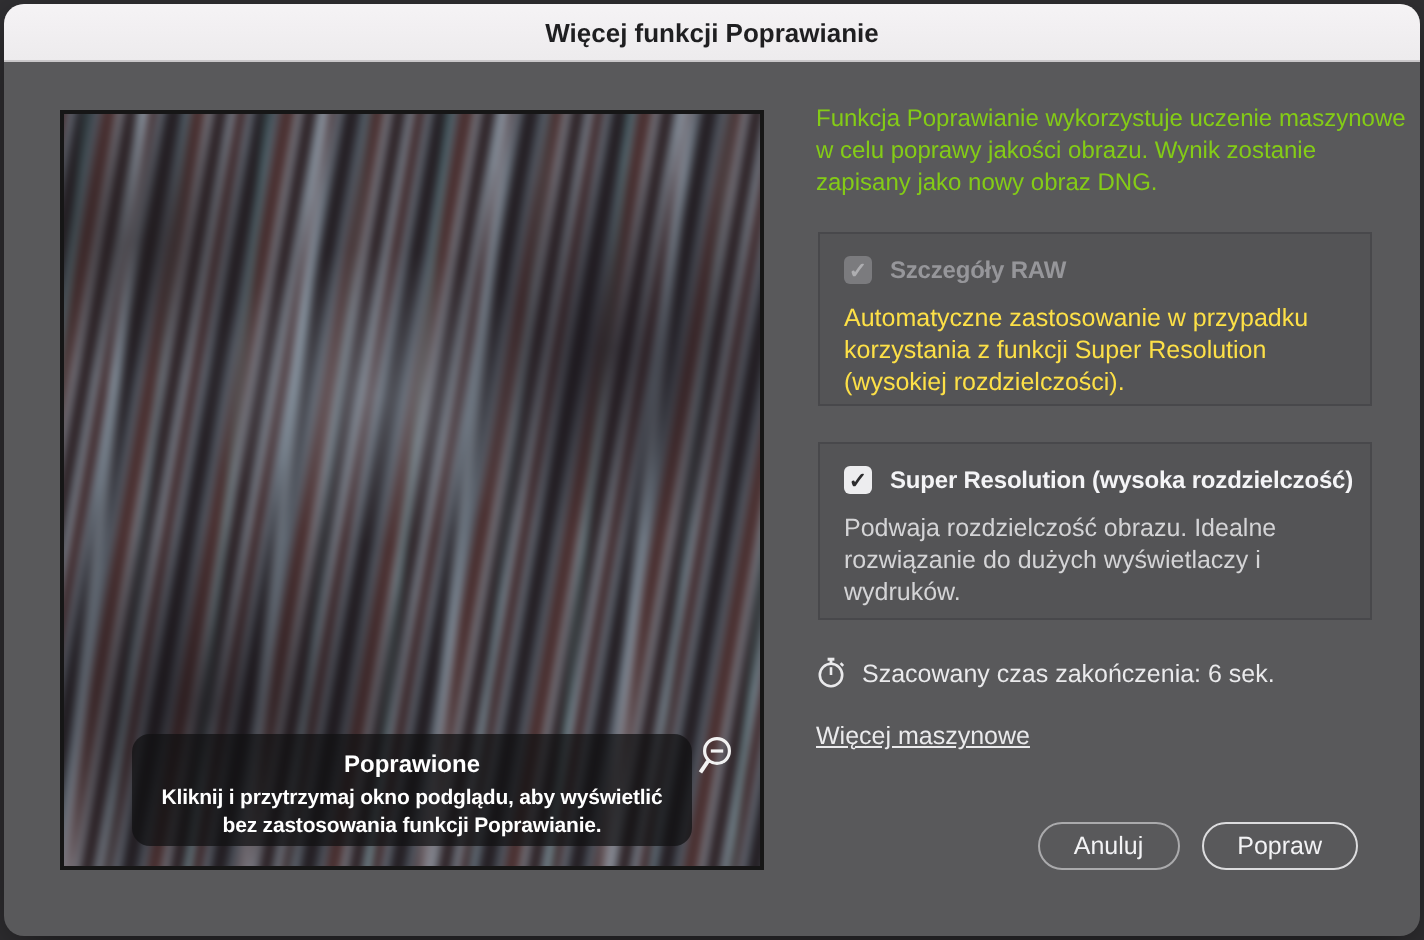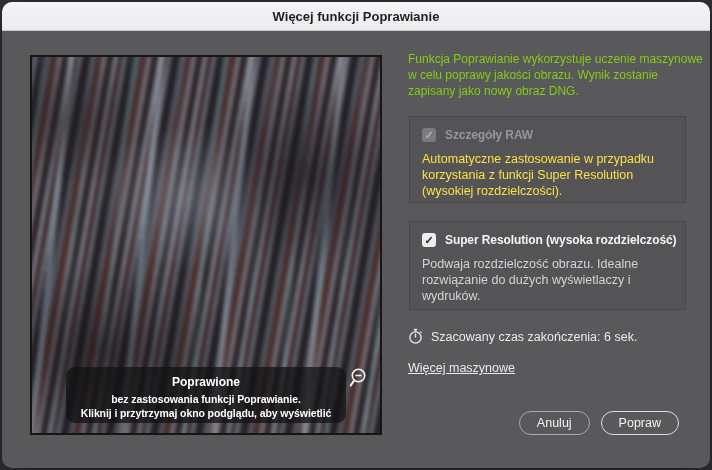--- a/index.html
+++ b/index.html
@@ -193,22 +193,22 @@
 
   <div class="titlebar">
     <div class="title">Więcej funkcji Poprawianie</div>
   </div>
 
   <div class="preview">
     <div class="preview-art"></div>
 
     <div class="preview-badge">
       <div class="badge-title">Poprawione</div>
+      <div class="badge-line">Kliknij i przytrzymaj okno podglądu, aby wyświetlić</div>
       <div class="badge-line">bez zastosowania funkcji Poprawianie.</div>
-      <div class="badge-line">Kliknij i przytrzymaj okno podglądu, aby wyświetlić</div>
     </div>
 
     <div class="zoom-btn">
       <svg width="22" height="24" viewBox="0 0 22 24">
         <circle cx="12.5" cy="8.5" r="6.2" fill="none" stroke="#f2f2f2" stroke-width="1.6"></circle>
         <line x1="9.4" y1="8.5" x2="15.6" y2="8.5" stroke="#f2f2f2" stroke-width="1.6"></line>
         <line x1="8" y1="13.6" x2="4.2" y2="19.2" stroke="#f2f2f2" stroke-width="2"></line>
       </svg>
     </div>
   </div>

